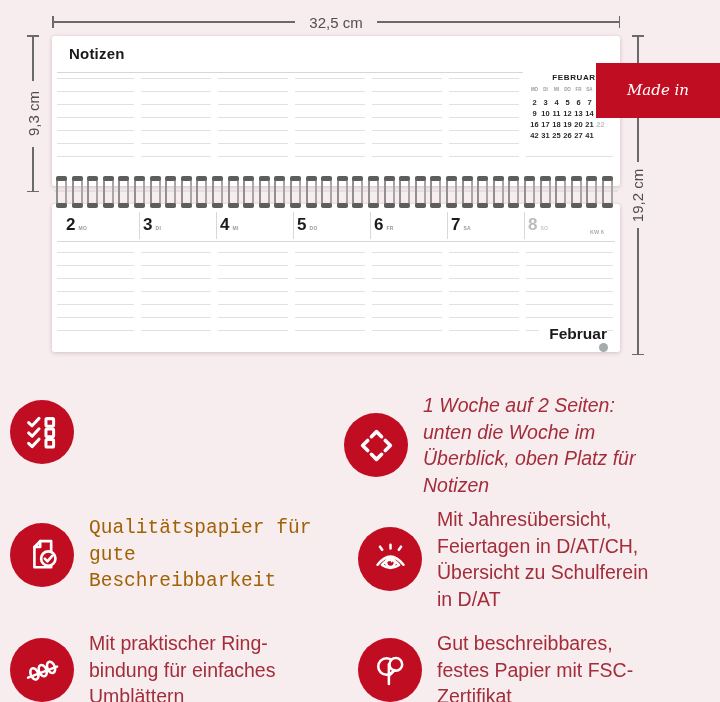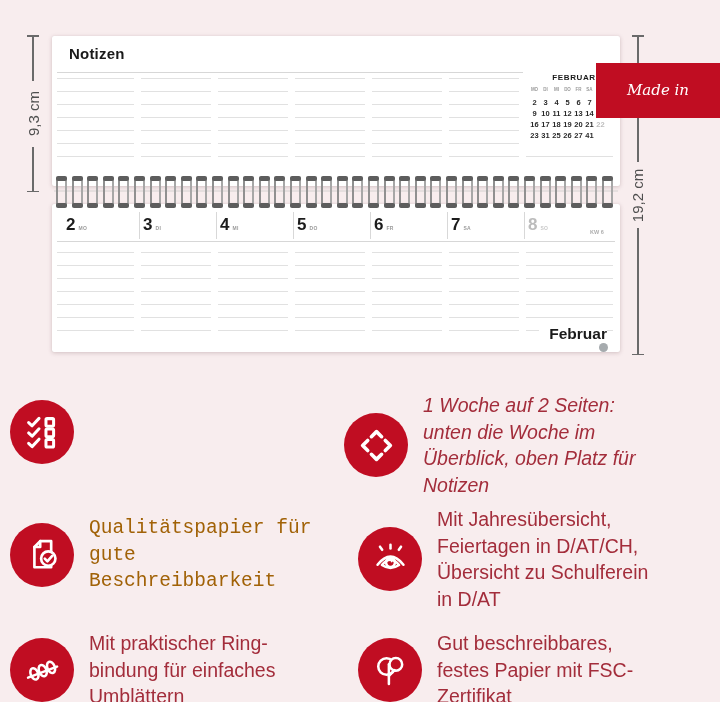--- a/index.html
+++ b/index.html
@@ -73,20 +73,27 @@
   .feature { position:absolute; display:flex; align-items:center; z-index:1; }
   .fcircle { width:64px; height:64px; border-radius:50%; flex-shrink:0;
     display:flex; align-items:center; justify-content:center; }
   .ftext { font-size:19.5px; line-height:26.5px; white-space:pre-line; margin-left:15px; }
 </style>
 </head>
 <body>
 
 <div class="stage">
 
+  <div class="measure-h">
+    <span class="tick"></span>
+    <span class="mline"></span>
+    <span class="mlabel">32,5 cm</span>
+    <span class="mline"></span>
+    <span class="tick"></span>
+  </div>
 
   <div class="measure-v" id="measure-left">
     <span class="tick"></span>
     <span class="mline"></span>
     <span class="vlabel-wrap">
       <span class="vlabel">9,3 cm</span>
     </span>
     <span class="mline"></span>
     <span class="tick"></span>
   </div>
@@ -179,21 +186,21 @@
           <span class="mc-cell">13</span>
           <span class="mc-cell">14</span>
           <span class="mc-cell mc-muted">15</span>
           <span class="mc-cell">16</span>
           <span class="mc-cell">17</span>
           <span class="mc-cell">18</span>
           <span class="mc-cell">19</span>
           <span class="mc-cell">20</span>
           <span class="mc-cell">21</span>
           <span class="mc-cell mc-muted">22</span>
-          <span class="mc-cell">23</span>
+          <span class="mc-cell">42</span>
           <span class="mc-cell">31</span>
           <span class="mc-cell">25</span>
           <span class="mc-cell">26</span>
           <span class="mc-cell">27</span>
           <span class="mc-cell">41</span>
           <span class="mc-cell mc-muted"></span>
         </div>
     </div>
   </div>
 

